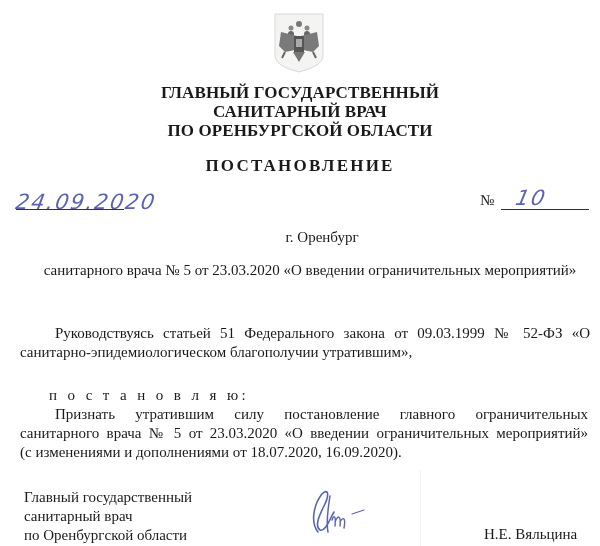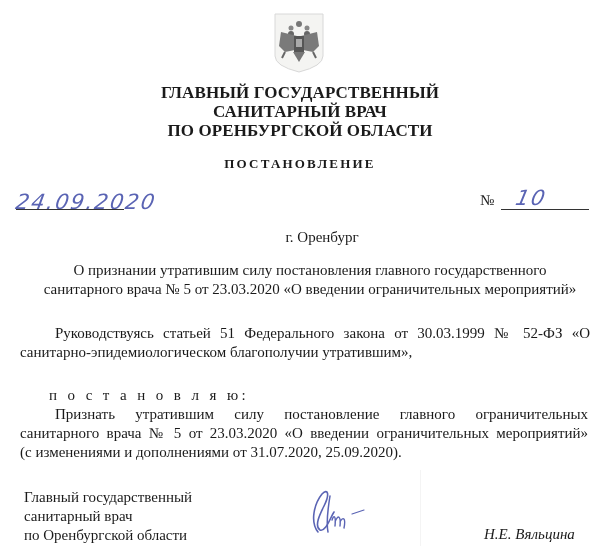--- a/index.html
+++ b/index.html
@@ -27,21 +27,21 @@
       text-align: center;
       font-weight: bold;
       font-size: 17px;
       line-height: 19px;
       letter-spacing: 0.1px;
     }
     .doc-type {
       left: 0; width: 600px; top: 156px;
       text-align: center;
       font-weight: bold;
-      font-size: 13px;
+      font-size: 17px;
       letter-spacing: 2.2px;
     }
 
     .date-hand {
       left: 16px; top: 190px;
       font-family: "DejaVu Sans", sans-serif;
       font-style: italic;
       font-size: 21px;
       color: #5a64b4;
       letter-spacing: 2px;
@@ -106,21 +106,20 @@
       font-size: 15px;
       line-height: 19px;
     }
     .signature {
       left: 300px; top: 482px;
       width: 70px; height: 60px;
     }
     .signer-name {
       left: 484px; top: 526px;
       font-size: 15px;
-      font-style: italic;
     }
 
     .faint-col {
       left: 420px; top: 470px;
       width: 1px; height: 76px;
       background: #f4f4f4;
     }
   </style>
 </head>
 <body>
@@ -159,31 +158,30 @@
 <div class="abs date-hand">24.09.2020</div>
 <div class="abs date-line"></div>
 
 <div class="abs num-label">№</div>
 <div class="abs num-hand">10</div>
 <div class="abs num-line"></div>
 
 <div class="abs city">г. Оренбург</div>
 
 <div class="abs subject">
-  <div>О признании утратившим силу постановления главного государственного</div>
   <div>санитарного врача № 5 от 23.03.2020 «О введении ограничительных мероприятий»</div>
 </div>
 
-<div class="abs body-text para1-l1">Руководствуясь статьей 51 Федерального закона от 30.03.1999 № 52-ФЗ «О</div>
+<div class="abs body-text para1-l1">Руководствуясь статьей 51 Федерального закона от 09.03.1999 № 52-ФЗ «О</div>
 <div class="abs body-text para1-l2">санитарно-эпидемиологическом благополучии утратившим»,</div>
 
 <div class="abs body-text decree-word">п о с т а н о в л я ю:</div>
 <div class="abs body-text para2-l1">Признать утратившим силу постановление главного ограничительных</div>
 <div class="abs body-text para2-l2">санитарного врача № 5 от 23.03.2020 «О введении ограничительных мероприятий»</div>
-<div class="abs body-text para2-l3">(с изменениями и дополнениями от 31.07.2020, 25.09.2020).</div>
+<div class="abs body-text para2-l3">(с изменениями и дополнениями от 18.07.2020, 16.09.2020).</div>
 
 <div class="abs faint-col"></div>
 <div class="abs sig-block">
   <div>Главный государственный</div>
   <div>санитарный врач</div>
   <div>по Оренбургской области</div>
 </div>
 
 <div class="abs signature">
   <svg width="70" height="60" viewBox="0 0 70 60">

